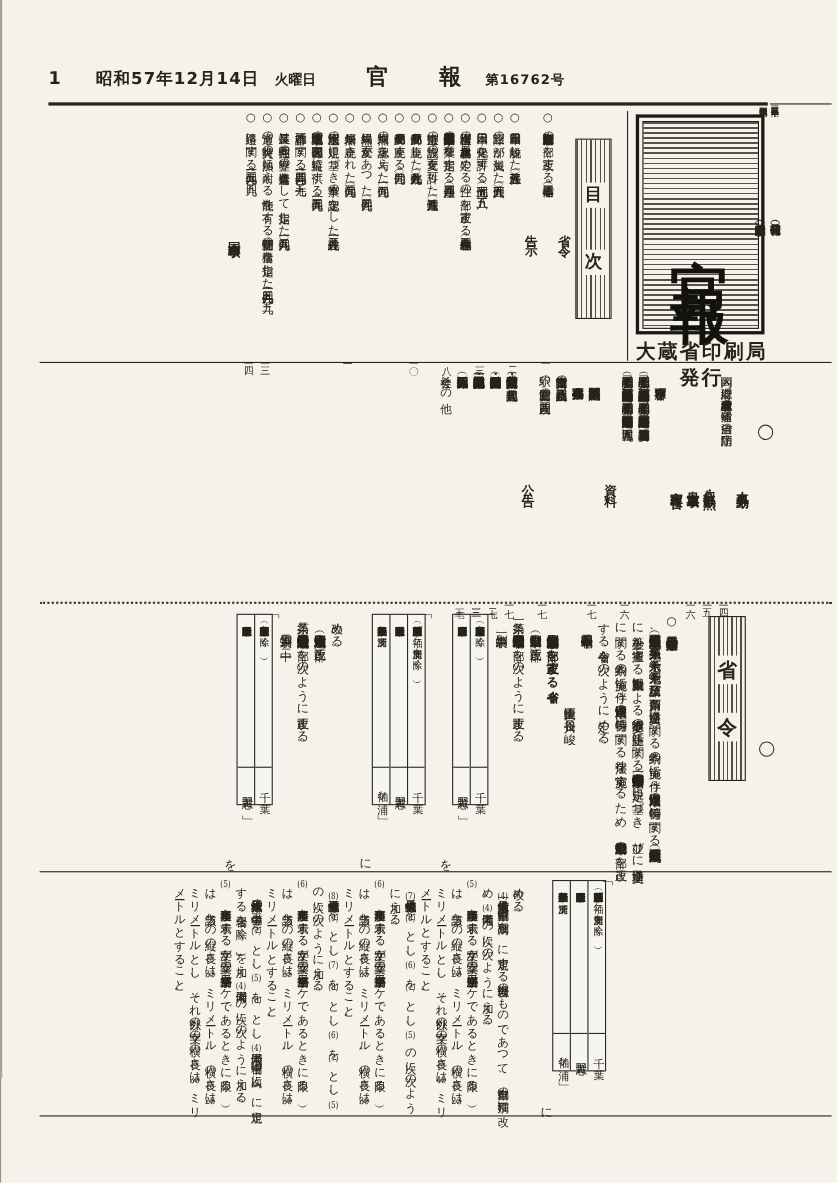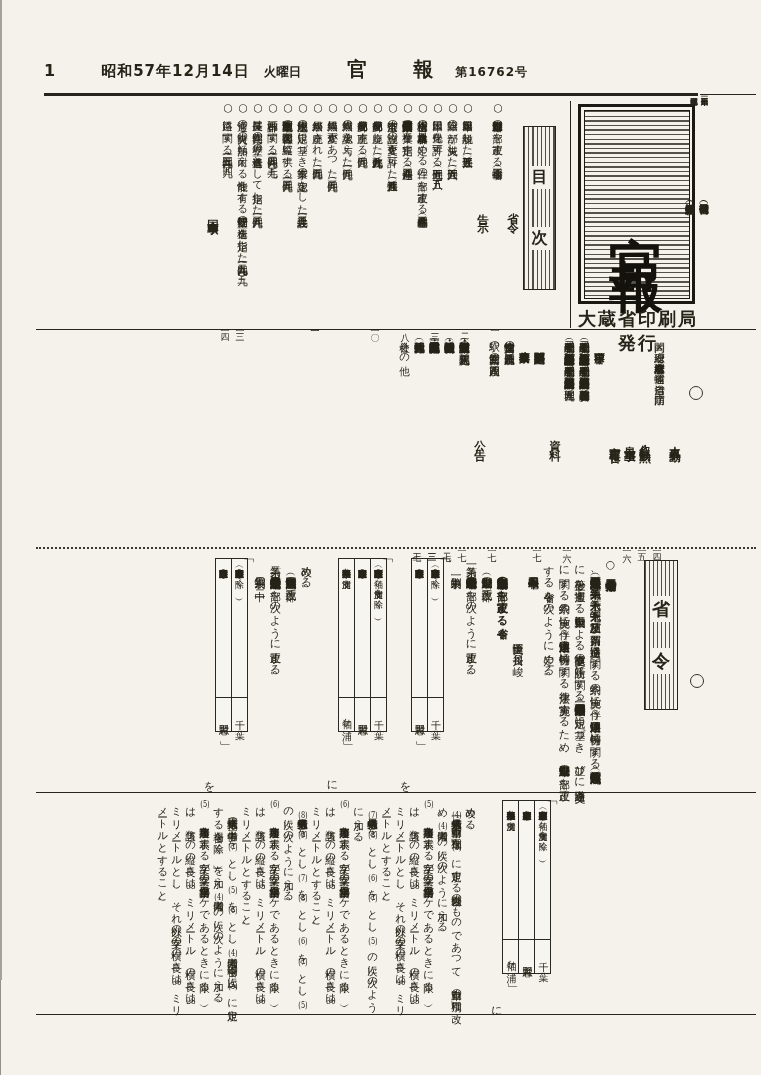--- a/index.html
+++ b/index.html
@@ -9,21 +9,21 @@
     font-family:"DejaVu Serif","Liberation Serif",serif;
     color:#262419; background:#f4f2ea; overflow:hidden;
   }
   .page { position:absolute; inset:0; overflow:hidden; }
 
   
   .hdr { position:absolute; left:44px; top:56px; width:712px; height:28px;
          display:flex; align-items:baseline;
          font-family:"DejaVu Sans","Liberation Sans",sans-serif; }
   .pgno   { font-size:16px; font-weight:700; }
-  .hdate  { margin-left:46px; font-size:15px; font-weight:700; letter-spacing:1px; }
+  .hdate  { margin-left:32px; font-size:15px; font-weight:700; letter-spacing:1px; }
   .hday   { margin-left:14px; font-size:12.5px; font-weight:700; }
   .htitle { margin-left:46px; font-size:20px; font-weight:700; letter-spacing:46px;
             font-family:"DejaVu Serif","Liberation Serif",serif; }
   .hissue { margin-left:-24px; font-size:12px; font-weight:700; letter-spacing:1px; }
 
   
   .hline { position:absolute; background:#26241c; }
   .rule-main  { left:44px;  top:93px;  width:654px; height:2.5px; }
   .rule-main2 { left:700px; top:94px;  width:56px;  height:1.2px; }
   .hl1 { left:36px; top:329px;  width:720px; height:1px; }

